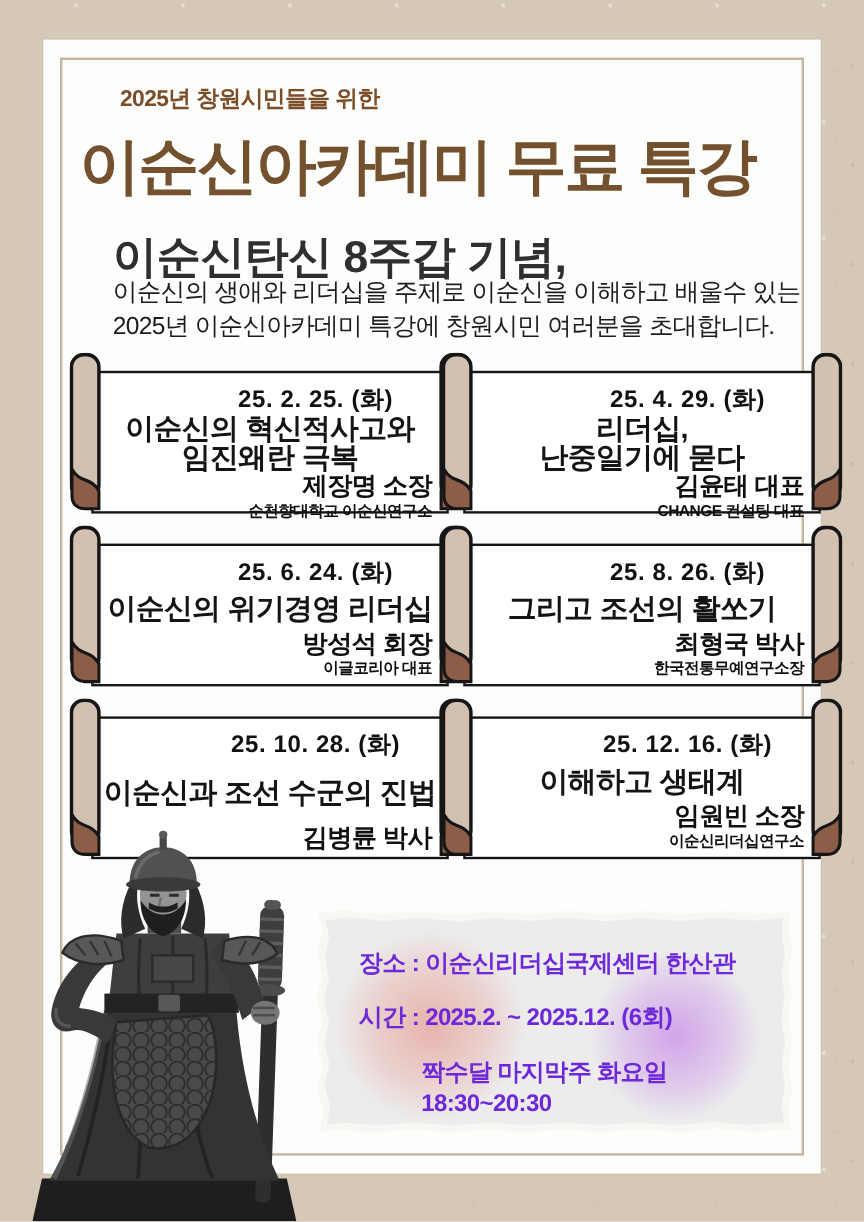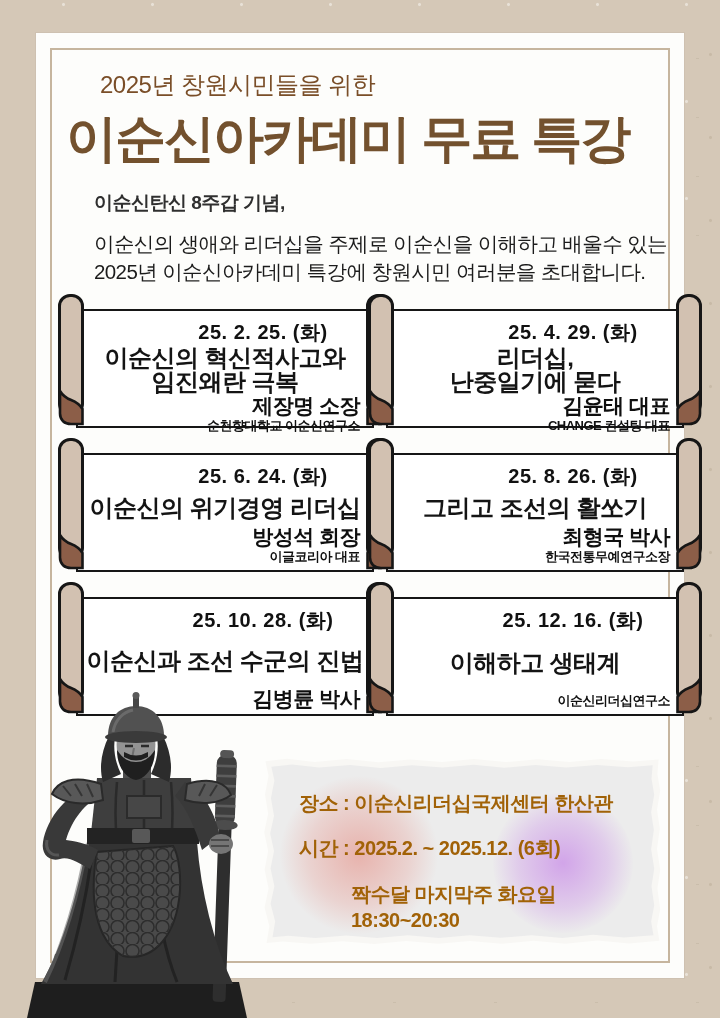--- a/index.html
+++ b/index.html
@@ -23,30 +23,30 @@
     position:absolute; left:36px; top:33px; width:648px; height:945px;
     background:#fdfdfb;
     box-shadow:0 0 0 1px rgba(0,0,0,0.03);
   }
   .frame-line{
     position:absolute; left:14px; top:15px; right:14px; bottom:15px;
     border:2px solid #c6b59e; pointer-events:none;
   }
   .eyebrow{
     position:absolute; left:64px; top:36px;
-    font-size:24px; font-weight:400; color:#7a4e28; letter-spacing:-0.5px;
+    font-size:19px; font-weight:700; color:#7a4e28; letter-spacing:-0.5px;
   }
   .main-title{
     position:absolute; left:30px; top:72px;
     font-size:51px; font-weight:800; color:#73512e; letter-spacing:-2px;
     white-space:nowrap;
   }
   .subtitle{
     position:absolute; left:58px; top:157px;
-    font-size:19px; font-weight:600; color:#2f2f2f; letter-spacing:-0.5px;
+    font-size:37px; font-weight:600; color:#2f2f2f; letter-spacing:-0.5px;
   }
   .desc{
     position:absolute; left:58px; top:197px;
     font-size:20.5px; font-weight:400; color:#1c1c1c; line-height:28px; letter-spacing:-0.6px;
   }
   
   .cards{
     position:absolute; left:22px; top:261px;
     display:grid; grid-template-columns:294px 294px; column-gap:16px; row-gap:8px;
   }
@@ -78,21 +78,21 @@
   }
   
   .info-wrap{
     position:absolute; left:227px; top:724px; width:398px; height:188px;
     background:#f8f7f4; clip-path:var(--torn); padding:6px; z-index:3;
   }
   .info-inner{
     position:relative; width:100%; height:100%;
     background:#ececec; clip-path:var(--torn); overflow:hidden;
     padding:27px 0 0 30px;
-    font-size:20px; font-weight:600; color:#a16207; letter-spacing:-0.5px;
+    font-size:20px; font-weight:600; color:#6d28d9; letter-spacing:-0.5px;
   }
   .blob{position:absolute; border-radius:50%; pointer-events:none;}
   .blob.pink{
     left:10px; top:12px; width:160px; height:160px;
     background:radial-gradient(circle, rgba(227,122,110,.50), rgba(227,122,110,.22) 45%, transparent 70%);
   }
   .blob.purple{
     right:22px; bottom:6px; width:140px; height:140px;
     background:radial-gradient(circle, rgba(188,106,230,.55), rgba(188,106,230,.25) 45%, transparent 72%);
   }
@@ -213,20 +213,21 @@
       <path d="M2,97 C9,109 17,103 24.5,115 L24.5,130 L13,130 C6.5,130 2,126 2,119.5 Z" fill="#8c5e48" stroke="#161616" stroke-width="2.6"></path>
     </svg>
   </div>
 
   <div class="card">
     <div class="paper">
       <div class="date">25. 12. 16. (화)</div>
       <div class="topic">
             <div>이해하고 생태계</div>
           </div>
+      <div class="speaker">임원빈 소장</div>
       <div class="affil">이순신리더십연구소</div>
     </div>
     <svg class="roll left" viewBox="0 0 26 132" aria-hidden="true">
       <rect x="1.5" y="1.5" width="23" height="119" rx="10.5" fill="#d2c1b1" stroke="#161616" stroke-width="3"></rect>
       <path d="M2,97 C9,109 17,103 24.5,115 L24.5,130 L13,130 C6.5,130 2,126 2,119.5 Z" fill="#8c5e48" stroke="#161616" stroke-width="2.6"></path>
     </svg>
     <svg class="roll right" viewBox="0 0 26 132" aria-hidden="true">
       <rect x="1.5" y="1.5" width="23" height="119" rx="10.5" fill="#d2c1b1" stroke="#161616" stroke-width="3"></rect>
       <path d="M2,97 C9,109 17,103 24.5,115 L24.5,130 L13,130 C6.5,130 2,126 2,119.5 Z" fill="#8c5e48" stroke="#161616" stroke-width="2.6"></path>
     </svg>

